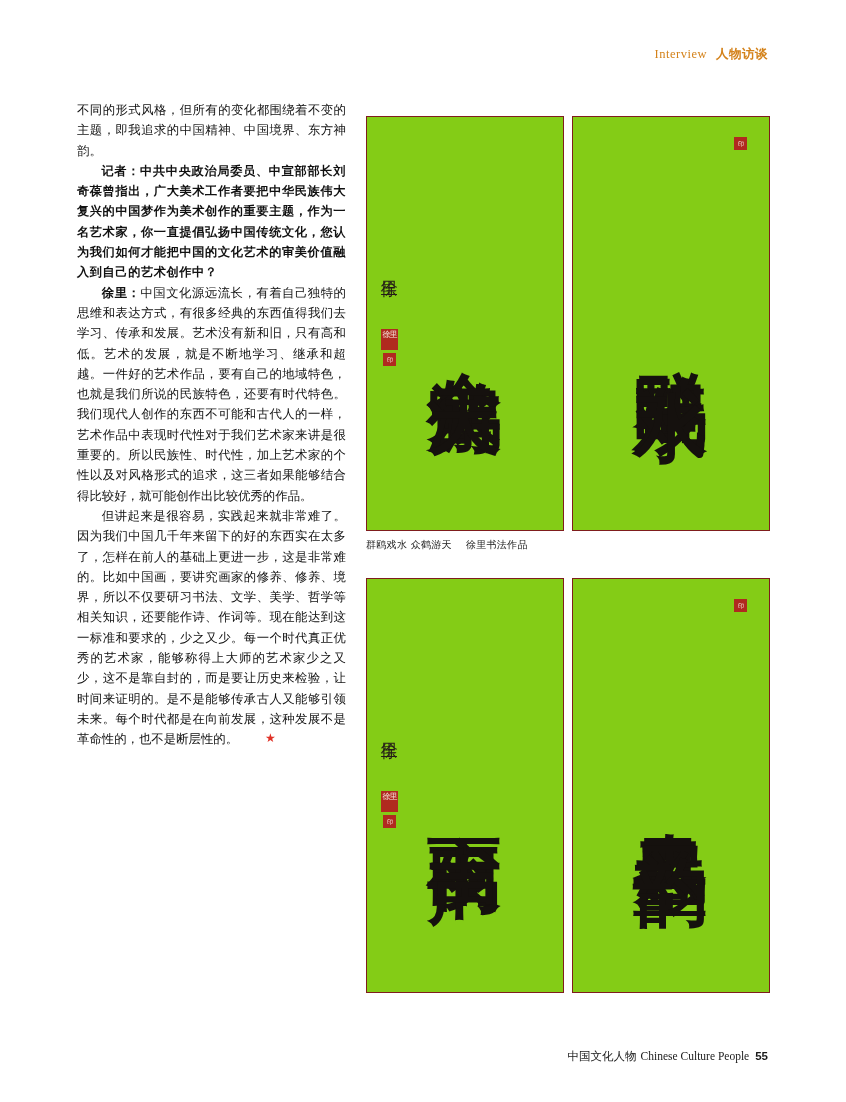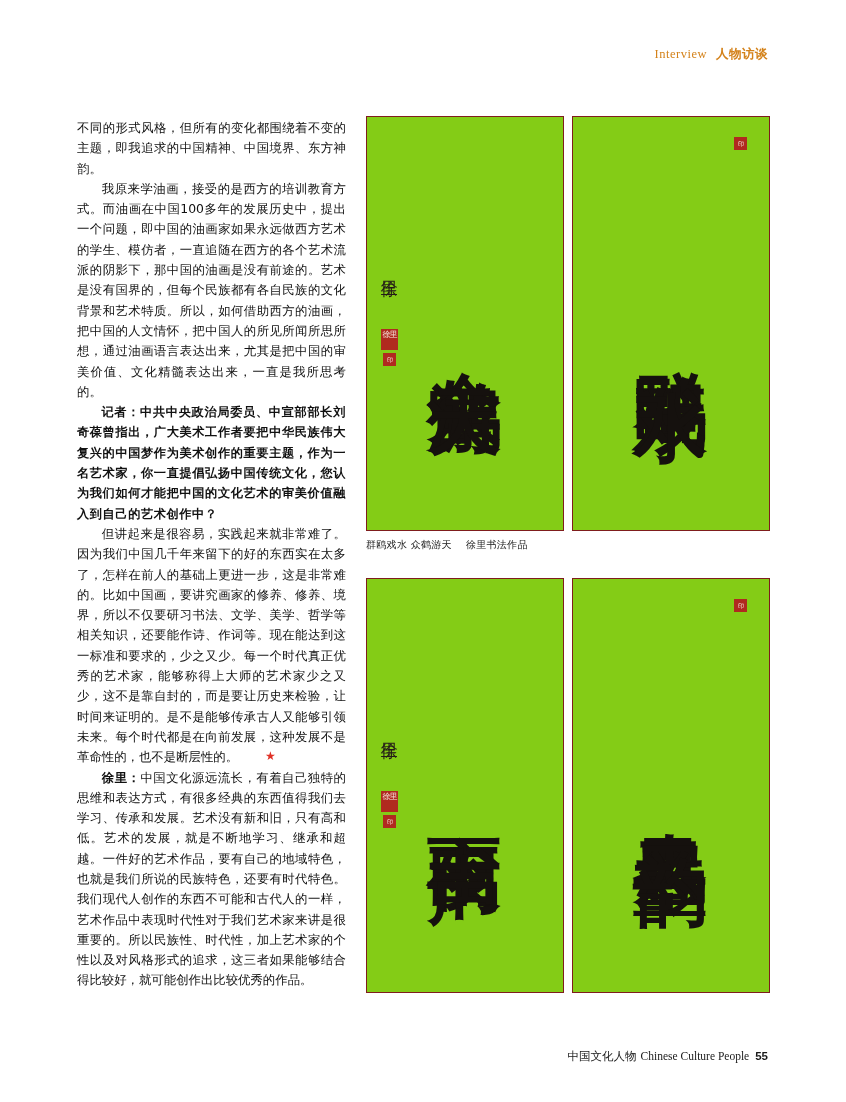--- a/index.html
+++ b/index.html
@@ -36,21 +36,21 @@
     font-style: normal;
   }
   .header .cn {
     margin-left: 9px;
     font-weight: bold;
   }
   
   .text-col {
     position: absolute;
     left: 77px;
-    top: 118px;
+    top: 100px;
     width: 269px;
   }
   .text-col p {
     margin: 0 0 0 0;
     font-size: 12.4px;
     line-height: 20.3px;
     text-align: justify;
     text-indent: 2em;
     color: #111;
     font-family: "DejaVu Sans", "Liberation Sans", sans-serif;
@@ -192,24 +192,23 @@
 <body>
 
 <div class="page">
 
   <div class="header">
     <span class="en">Interview</span><span class="cn">人物访谈</span>
   </div>
 
   <div class="text-col">
     <p class="first">不同的形式风格，但所有的变化都围绕着不变的主题，即我追求的中国精神、中国境界、东方神韵。</p>
-    <p>我原来学油画，接受的是西方的培训教育方式。而油画在中国100多年的发展历史中，提出一个问题，即中国的油画家如果永远做西方艺术的学生、模仿者，一直追随在西方的各个艺术流派的阴影下，那中国的油画是没有前途的。艺术是没有国界的，但每个民族都有各自民族的文化背景和艺术特质。所以，如何借助西方的油画，把中国的人文情怀，把中国人的所见所闻所思所想，通过油画语言表达出来，尤其是把中国的审美价值、文化精髓表达出来，一直是我所思考的。</p>
     <p class="q"><span class="lead">记者：</span><span>中共中央政治局委员、中宣部部长刘奇葆曾指出，广大美术工作者要把中华民族伟大复兴的中国梦作为美术创作的重要主题，作为一名艺术家，你一直提倡弘扬中国传统文化，您认为我们如何才能把中国的文化艺术的审美价值融入到自己的艺术创作中？</span></p>
+    <p><span class="lead">徐里：</span><span>中国文化源远流长，有着自己独特的思维和表达方式，有很多经典的东西值得我们去学习、传承和发展。艺术没有新和旧，只有高和低。艺术的发展，就是不断地学习、继承和超越。一件好的艺术作品，要有自己的地域特色，也就是我们所说的民族特色，还要有时代特色。我们现代人创作的东西不可能和古代人的一样，艺术作品中表现时代性对于我们艺术家来讲是很重要的。所以民族性、时代性，加上艺术家的个性以及对风格形式的追求，这三者如果能够结合得比较好，就可能创作出比较优秀的作品。</span></p>
     <p><span>但讲起来是很容易，实践起来就非常难了。因为我们中国几千年来留下的好的东西实在太多了，怎样在前人的基础上更进一步，这是非常难的。比如中国画，要讲究画家的修养、修养、境界，所以不仅要研习书法、文学、美学、哲学等相关知识，还要能作诗、作词等。现在能达到这一标准和要求的，少之又少。每一个时代真正优秀的艺术家，能够称得上大师的艺术家少之又少，这不是靠自封的，而是要让历史来检验，让时间来证明的。是不是能够传承古人又能够引领未来。每个时代都是在向前发展，这种发展不是革命性的，也不是断层性的。</span><span class="endmark">★</span></p>
-    <p><span class="lead">徐里：</span><span>中国文化源远流长，有着自己独特的思维和表达方式，有很多经典的东西值得我们去学习、传承和发展。艺术没有新和旧，只有高和低。艺术的发展，就是不断地学习、继承和超越。一件好的艺术作品，要有自己的地域特色，也就是我们所说的民族特色，还要有时代特色。我们现代人创作的东西不可能和古代人的一样，艺术作品中表现时代性对于我们艺术家来讲是很重要的。所以民族性、时代性，加上艺术家的个性以及对风格形式的追求，这三者如果能够结合得比较好，就可能创作出比较优秀的作品。</span></p>
   </div>
 
   <div class="art-area">
 
     <div class="art-row">
       <div class="scroll tall">
         <div class="ink">
           <div class="glyphs big">众鹤游天</div>
         </div>
         <div class="sig" style="left:13px; top:150px;">徐里</div>

